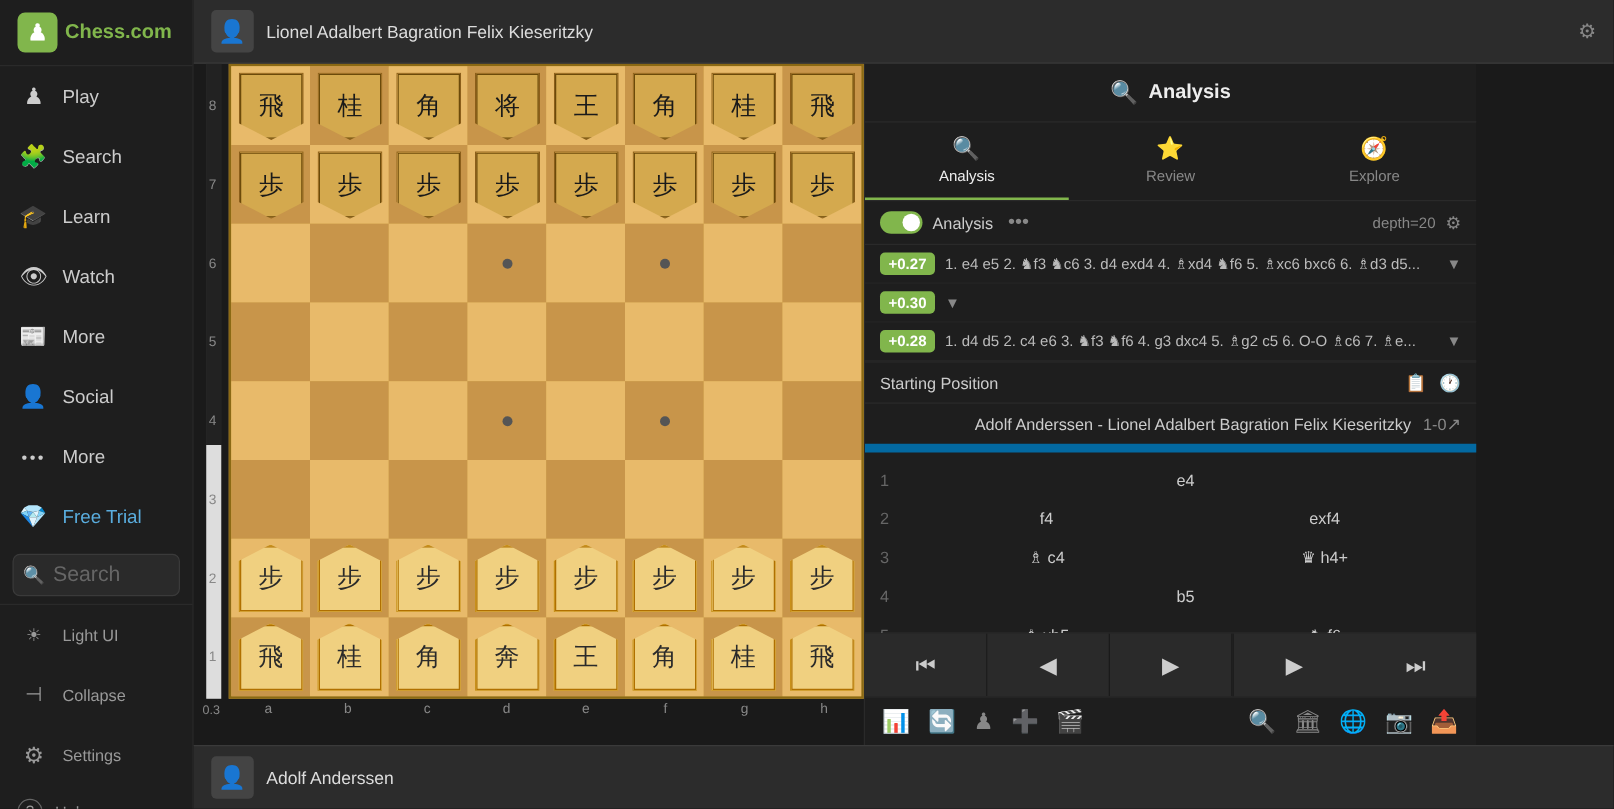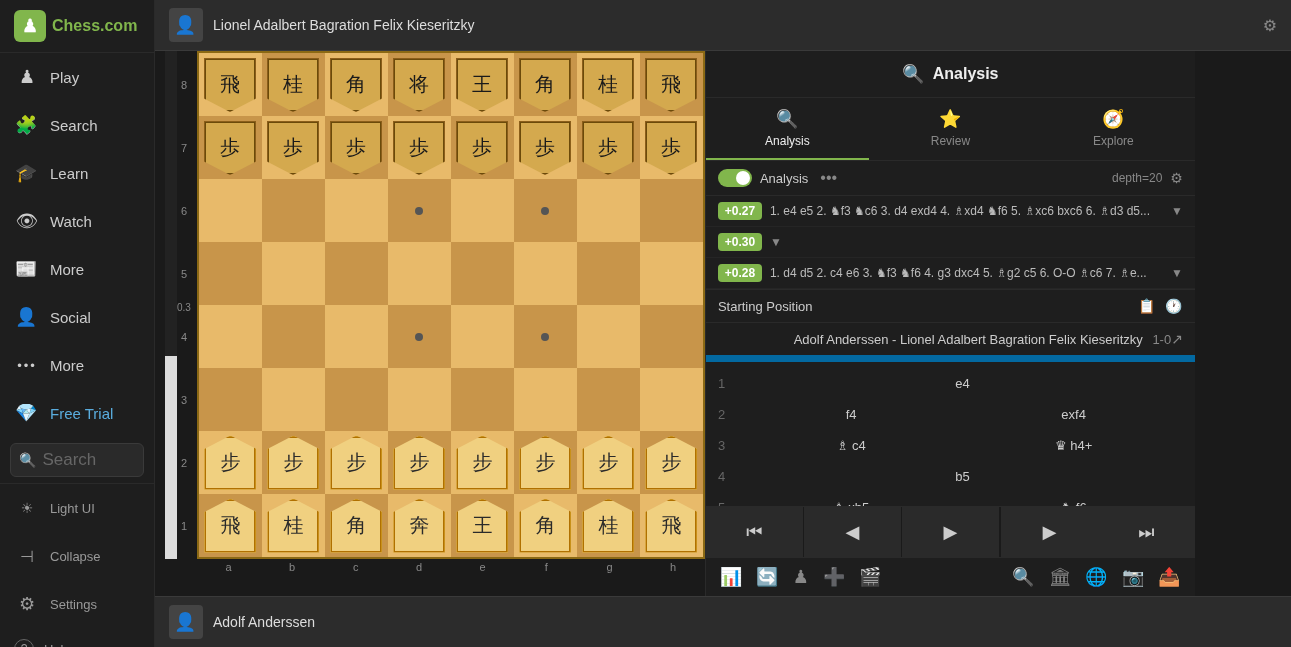--- a/index.html
+++ b/index.html
@@ -462,21 +462,21 @@
       <div class="avatar">👤</div>
       <span class="player-name">Lionel Adalbert Bagration Felix Kieseritzky</span>
     </div>
     <button class="gear-btn">⚙</button>
   </div>
 
   <div class="chess-and-analysis">
 
     <div class="board-container">
 
-      <div style="display:flex;flex-direction:row;align-items:center;margin-left:6px;margin-top:0;position:relative;">
+      <div style="display:flex;flex-direction:column;align-items:center;margin-left:6px;margin-top:0;position:relative;">
         <div class="board-eval-bar">
           <div class="eval-black"></div>
           <div class="eval-white"></div>
         </div>
         <div style="font-size:10px;color:#888;margin-top:4px;">0.3</div>
       </div>
 
       <div class="board-wrapper">
         <div class="board-grid" id="chess-board">
 

